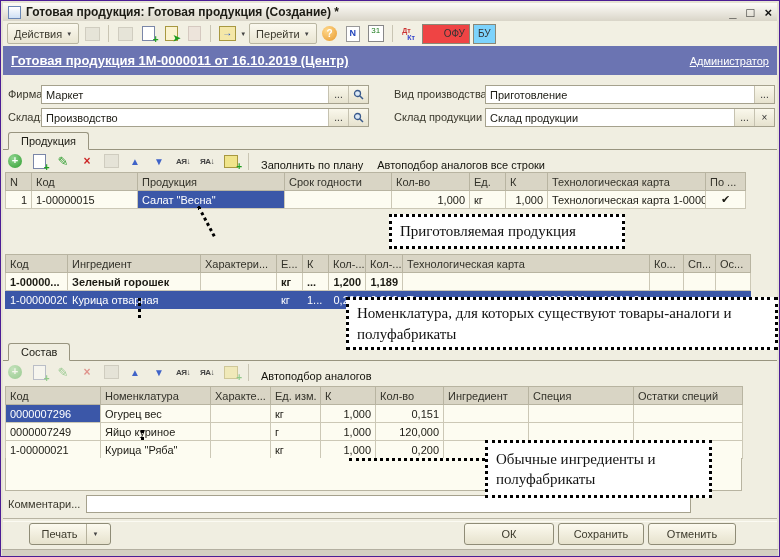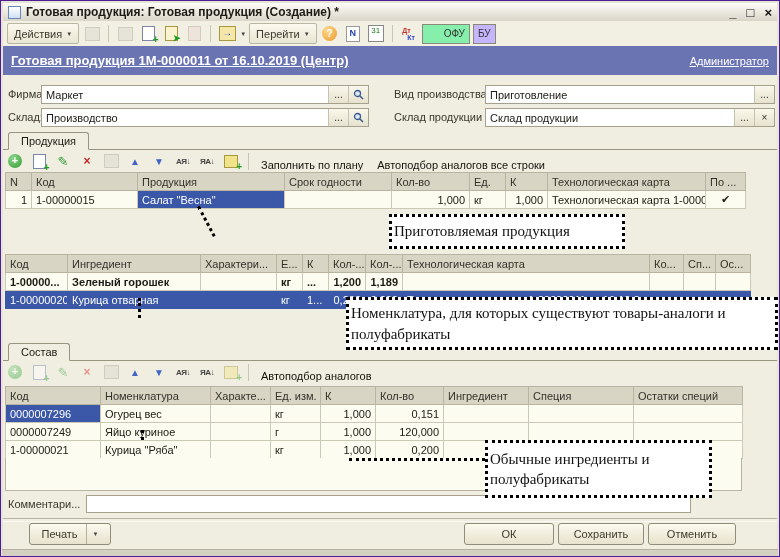--- a/index.html
+++ b/index.html
@@ -31,23 +31,23 @@
   .help-round{width:15px;height:15px;border-radius:50%;background:radial-gradient(circle at 35% 30%,#ffd98c,#e8992c);
     color:#fff;font-weight:bold;font-size:10px;line-height:15px;text-align:center;}
   .ico-cal{width:14px;height:15px;background:#fff;border:1px solid #888;font-size:8px;text-align:center;}
   .cal-top{height:3px;background:#cc3333;}
   .cal-num{color:#1a7a1a;font-weight:normal;line-height:10px;}
   .ico-docn{width:12px;height:14px;background:#fff;border:1px solid #999;color:#2244bb;font-weight:bold;
     font-size:9px;line-height:13px;text-align:center;}
   .dtkt{font-size:7px;line-height:7px;font-weight:bold;text-align:left;}
   .dt{color:#cc3333;display:block;}
   .kt{color:#3344cc;display:block;padding-left:5px;}
-  .minibtn{border:1px solid #8a8878;background:#c4b5fd;height:18px;padding:0 4px;display:flex;align-items:center;
+  .minibtn{border:1px solid #8a8878;background:#7dd3fc;height:18px;padding:0 4px;display:flex;align-items:center;
     font-size:10px;color:#333;}
-  .minibtn.pressed{background:#86efac;padding-left:21px;}
+  .minibtn.pressed{background:#ef4444;padding-left:21px;}
   
   .blueheader{position:absolute;left:2px;top:45px;right:2px;height:29px;background:#6b74b2;color:#fff;
     display:flex;align-items:center;padding:0 8px;}
   .doclink{font-weight:bold;font-size:13px;text-decoration:underline;white-space:nowrap;}
   .userlink{margin-left:auto;font-size:11px;text-decoration:underline;}
   
   .flabel{position:absolute;height:18px;display:flex;align-items:center;color:#3a382c;white-space:nowrap;}
   .finput{position:absolute;height:19px;box-sizing:border-box;background:#fff;border:1px solid #a5a18d;
     display:flex;align-items:center;padding-left:4px;overflow:hidden;}
   .fbtns{margin-left:auto;display:flex;height:100%;flex:none;}
@@ -73,21 +73,21 @@
   .grid td{border:1px solid #ccc8b6;padding:1px 4px;height:15px;overflow:hidden;white-space:nowrap;}
   .num{text-align:right;}
   .ctr{text-align:center;}
   .selcell{background:#3b57a8;color:#fff;}
   .selrow td{background:#3b57a8;color:#fff;border-color:#3b57a8;}
   .boldrow td{font-weight:bold;}
   .indent{padding-left:20px;}
   .tablefill{position:absolute;background:#fdfcf1;border:1px solid #b8b4a1;border-top:none;box-sizing:border-box;}
   
   .annotation{position:absolute;background:#fff;border:3px dotted #000;font-family:"Liberation Serif",serif;
-    font-size:15px;line-height:1.35;padding:4px 2px;z-index:7;color:#111;box-sizing:border-box;display:flex;align-items:center;}
+    font-size:15px;line-height:1.35;padding:4px 8px;z-index:7;color:#111;box-sizing:border-box;display:flex;align-items:center;}
   .vleader{position:absolute;border-left:3px dotted #000;width:0;z-index:7;}
   .hleader{position:absolute;border-top:3px dotted #000;height:0;z-index:7;}
   .dleader{position:absolute;border-left:3px dotted #000;width:0;z-index:7;transform-origin:top left;transform:rotate(-28deg);}
   
   .hr1{position:absolute;left:2px;right:2px;top:517px;height:2px;border-top:1px solid #b7b3a2;border-bottom:1px solid #fbfaf2;}
   .btn{position:absolute;height:22px;border:1px solid #8f8c77;border-radius:3px;
     background:linear-gradient(#fcfaef,#e6e2cd);display:flex;align-items:center;justify-content:center;
     color:#3c3a2c;font-size:11px;box-sizing:border-box;}
   .printcaret{border-left:1px solid #b5b19c;margin-left:8px;padding-left:6px;height:100%;display:flex;align-items:center;}
   .bottomframe{position:absolute;left:1px;right:1px;bottom:0;height:6px;background:#d4d0c2;border-top:1px solid #b3afa0;}

